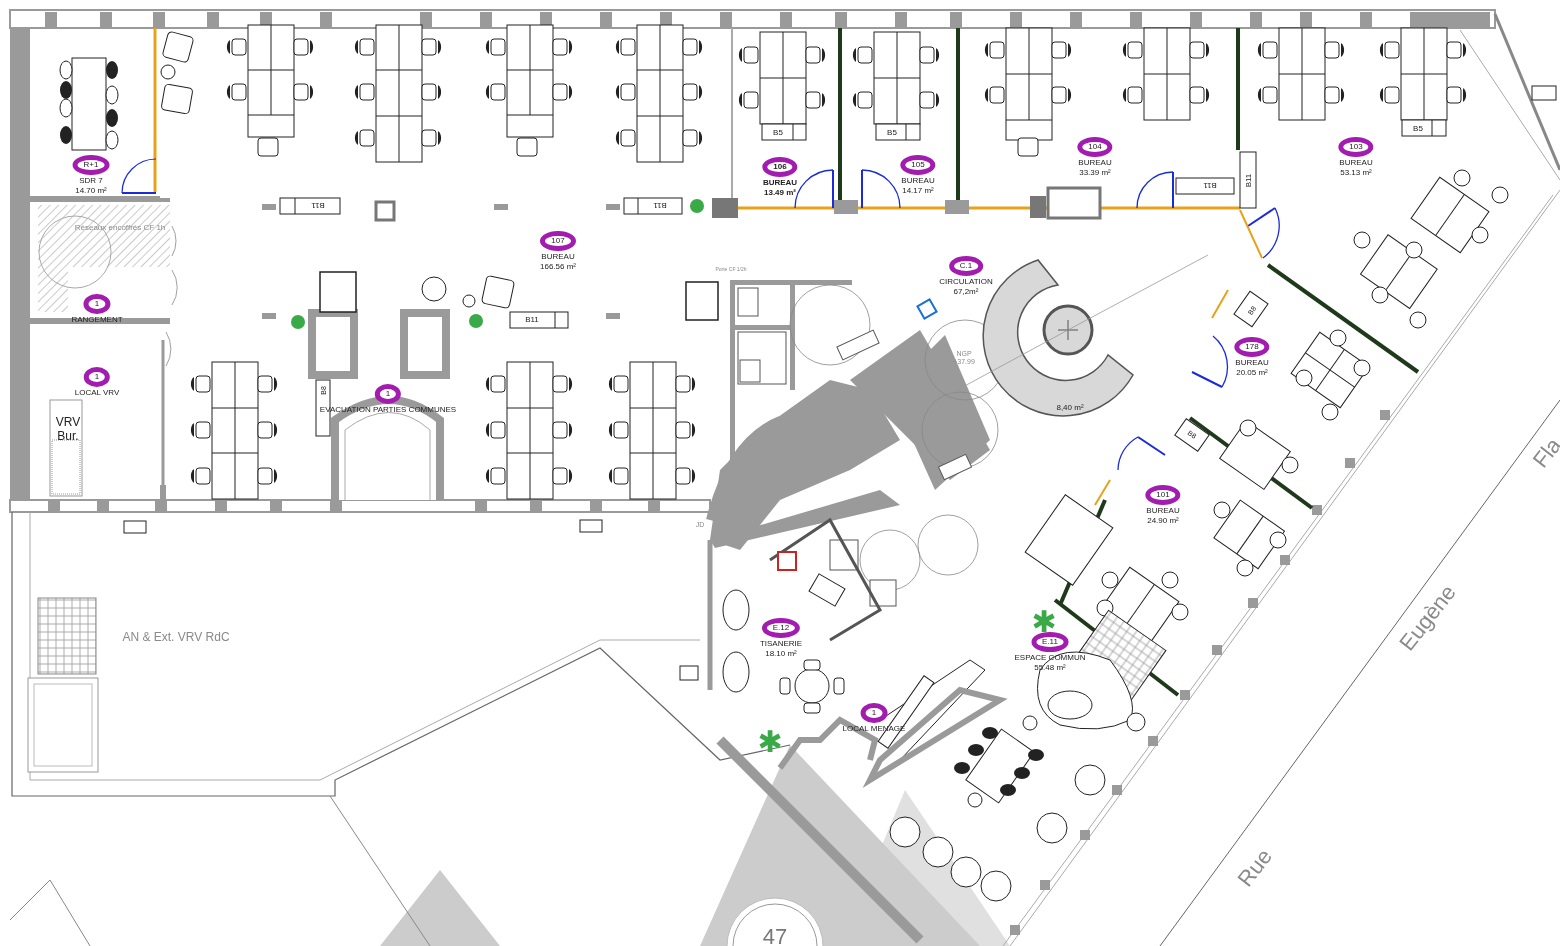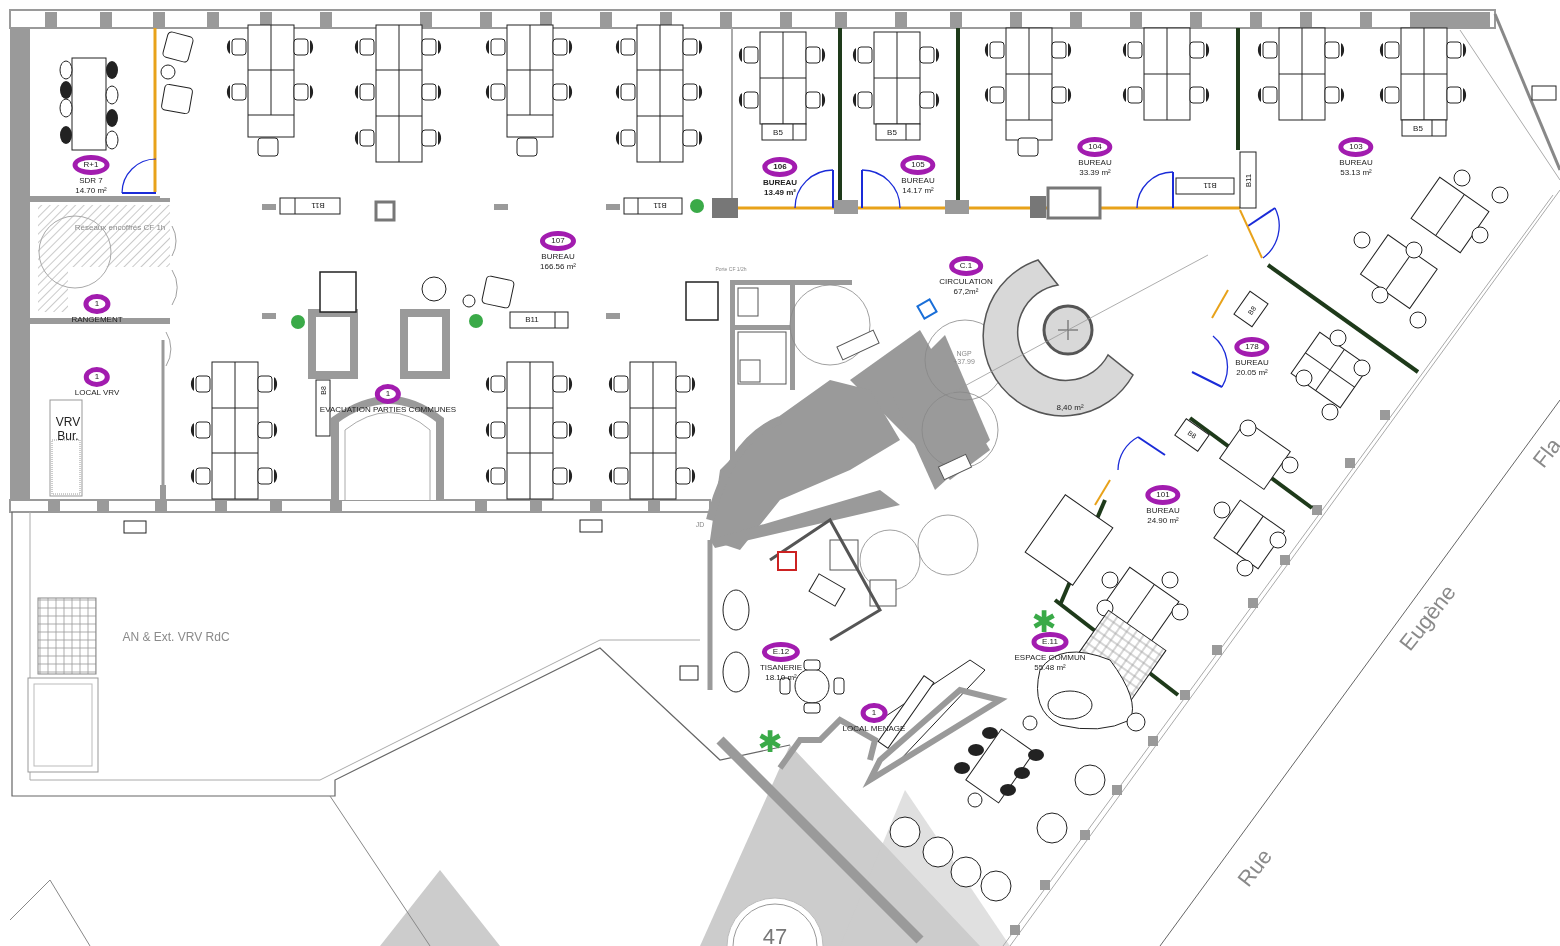--- a/index.html
+++ b/index.html
@@ -563,21 +563,21 @@
 <div class="lbl" style="left:1163px;top:485px;">
   <div class="tag">101</div>
   <div>BUREAU</div>
   <div>24.90 m²</div>
 </div>
 <div class="lbl" style="left:1026px;top:632px;margin-left:24px;">
   <div class="tag">E.11</div>
   <div>ESPACE COMMUN</div>
   <div>55.48 m²</div>
 </div>
-<div class="lbl" style="left:781px;top:618px;margin-top:24px;">
+<div class="lbl" style="left:781px;top:618px;">
   <div class="tag">E.12</div>
   <div>TISANERIE</div>
   <div>18.10 m²</div>
 </div>
 <div class="lbl" style="left:874px;top:703px;">
   <div class="tag">1</div>
   <div>LOCAL MENAGE</div>
 </div>
 <div class="lbl gray" style="left:700px;top:520px;font-size:7px;">JD</div>
 <div class="lbl gray" style="left:731px;top:266px;font-size:5px;line-height:6px;">Porte CF 1/2h</div>

